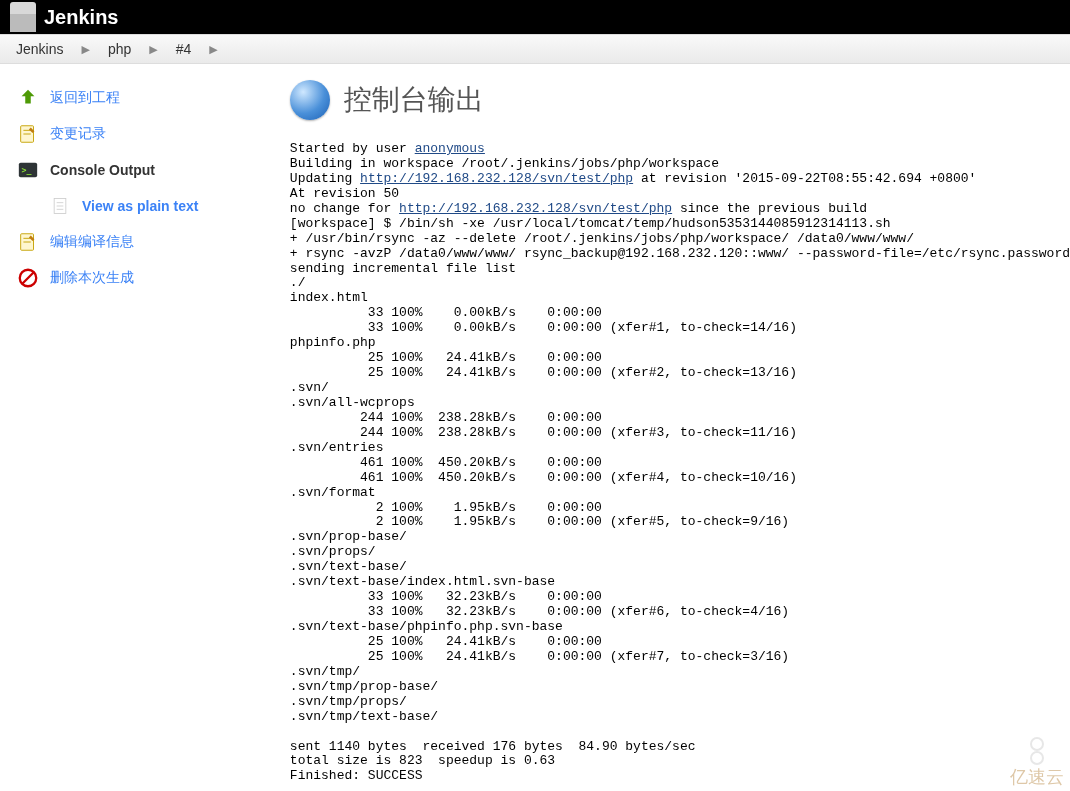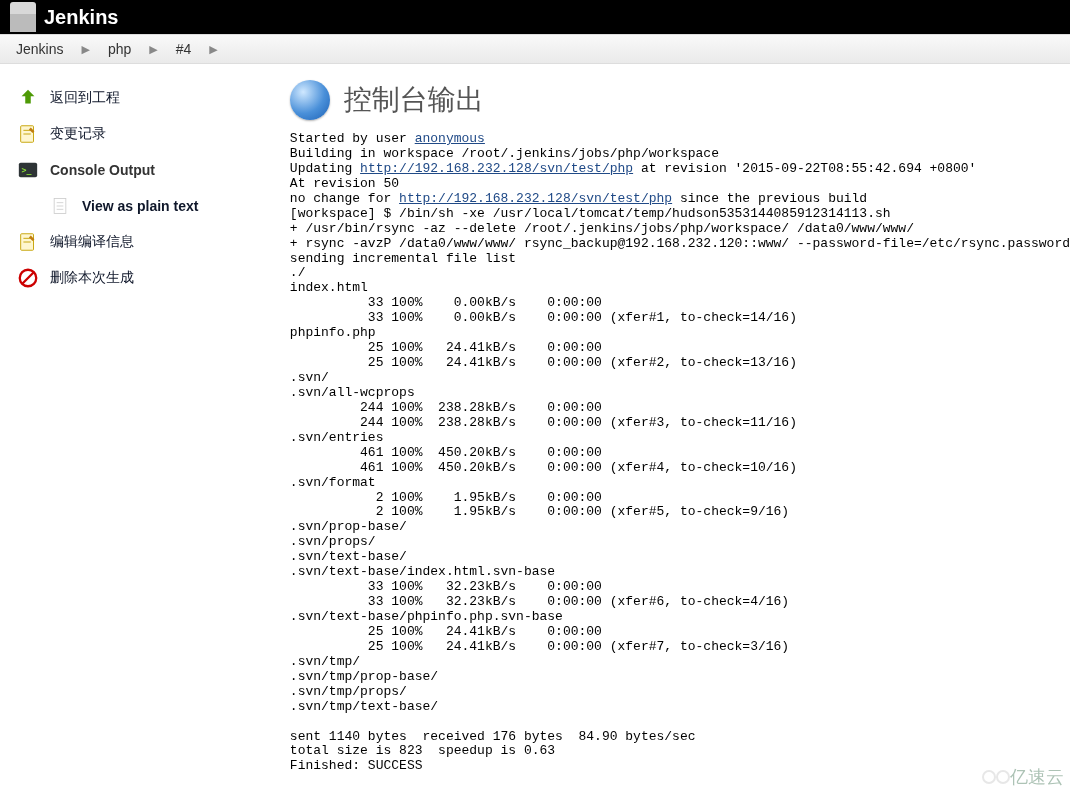--- a/index.html
+++ b/index.html
@@ -56,32 +56,32 @@
       display: flex;
       align-items: center;
       padding: 6px 4px;
       cursor: pointer;
       color: #333;
       gap: 10px;
     }
     .side-item.active { font-weight: bold; }
     .side-item.sub { padding-left: 36px; font-weight: bold; }
     .side-item span.label { color: #204a87; }
-    .side-item.plain span.label { color: #0f172a; }
+    .side-item.plain span.label { color: #3b82f6; }
     .side-item.active span.label { color: #333; }
     .side-icon { width: 24px; height: 24px; display:flex; align-items:center; justify-content:center; }
     .main {
       flex: 1;
       padding: 16px 0 30px 0;
     }
     .page-title {
       display: flex;
       align-items: center;
       gap: 14px;
-      margin-bottom: 12px;
+      margin-bottom: 22px;
     }
     .ball {
       width: 40px; height: 40px; border-radius: 50%;
       background: radial-gradient(circle at 33% 30%, #cfe8ff 0%, #4a90d9 55%, #1a5fb4 100%);
       box-shadow: 0 1px 2px rgba(0,0,0,0.3);
     }
     .page-title h1 { font-size: 28px; font-weight: normal; color: #555; }
     .console {
       font-family: "Courier New", Courier, monospace;
       font-size: 13px;
@@ -90,23 +90,24 @@
       color: #000;
       padding-left: 0;
     }
     .console a { color: #204a87; text-decoration: underline; }
     .watermark {
       position: fixed;
       right: 6px;
       bottom: 2px;
       opacity: 0.35;
       font-size: 18px;
-      color: #14532d;
+      color: #a16207;
       display:flex;
       align-items:center;
+      flex-direction:column;
     }
     .watermark .circ{ width:14px;height:14px;border:2px solid #bbb;border-radius:50%;display:inline-block;}
   </style>
 </head>
 <body>
 
 <div class="header">
   <a class="header-logo">
     <span class="header-logo-img"></span>
     <span>Jenkins</span>

